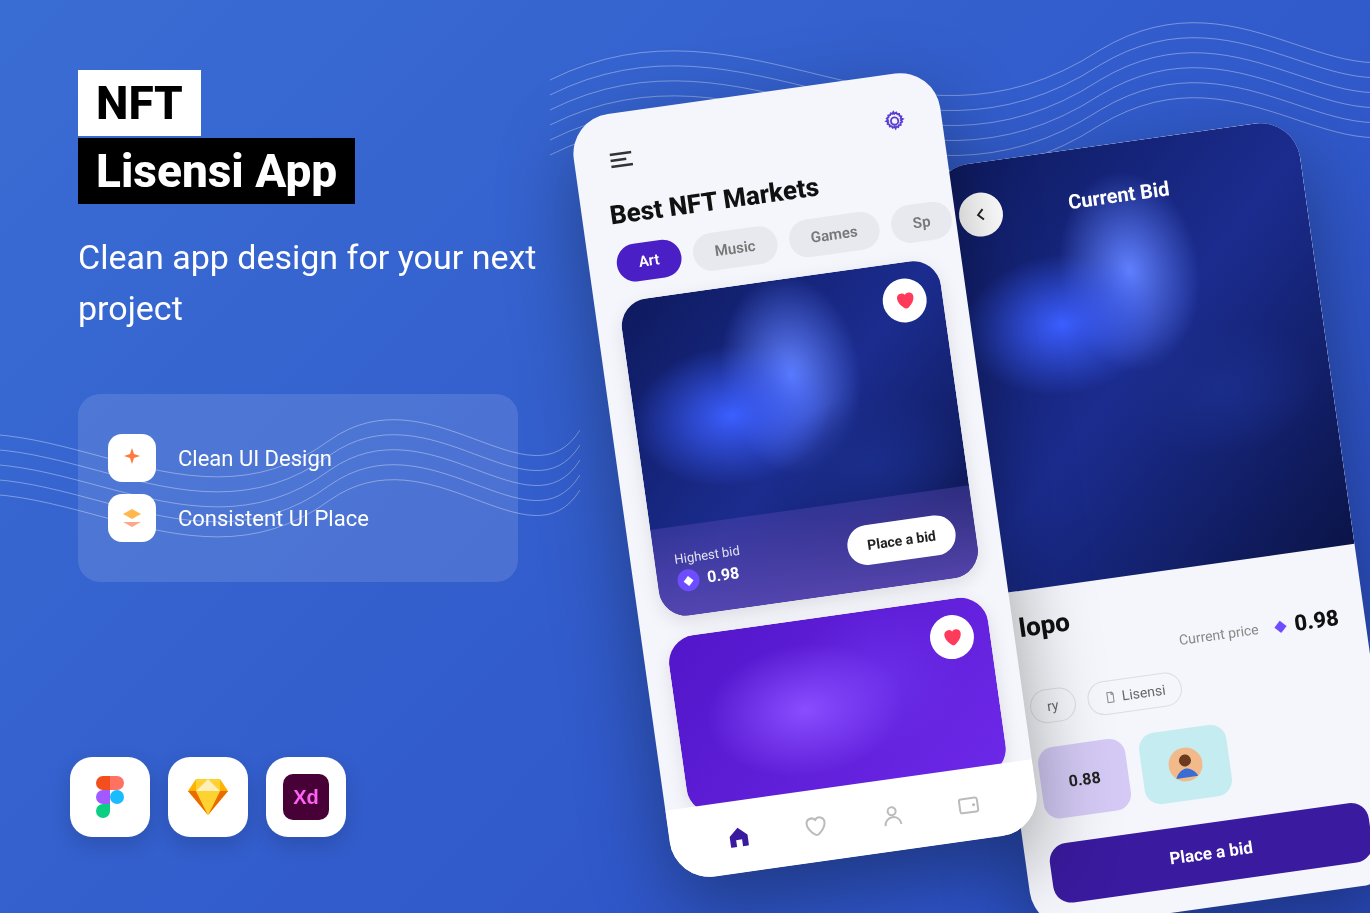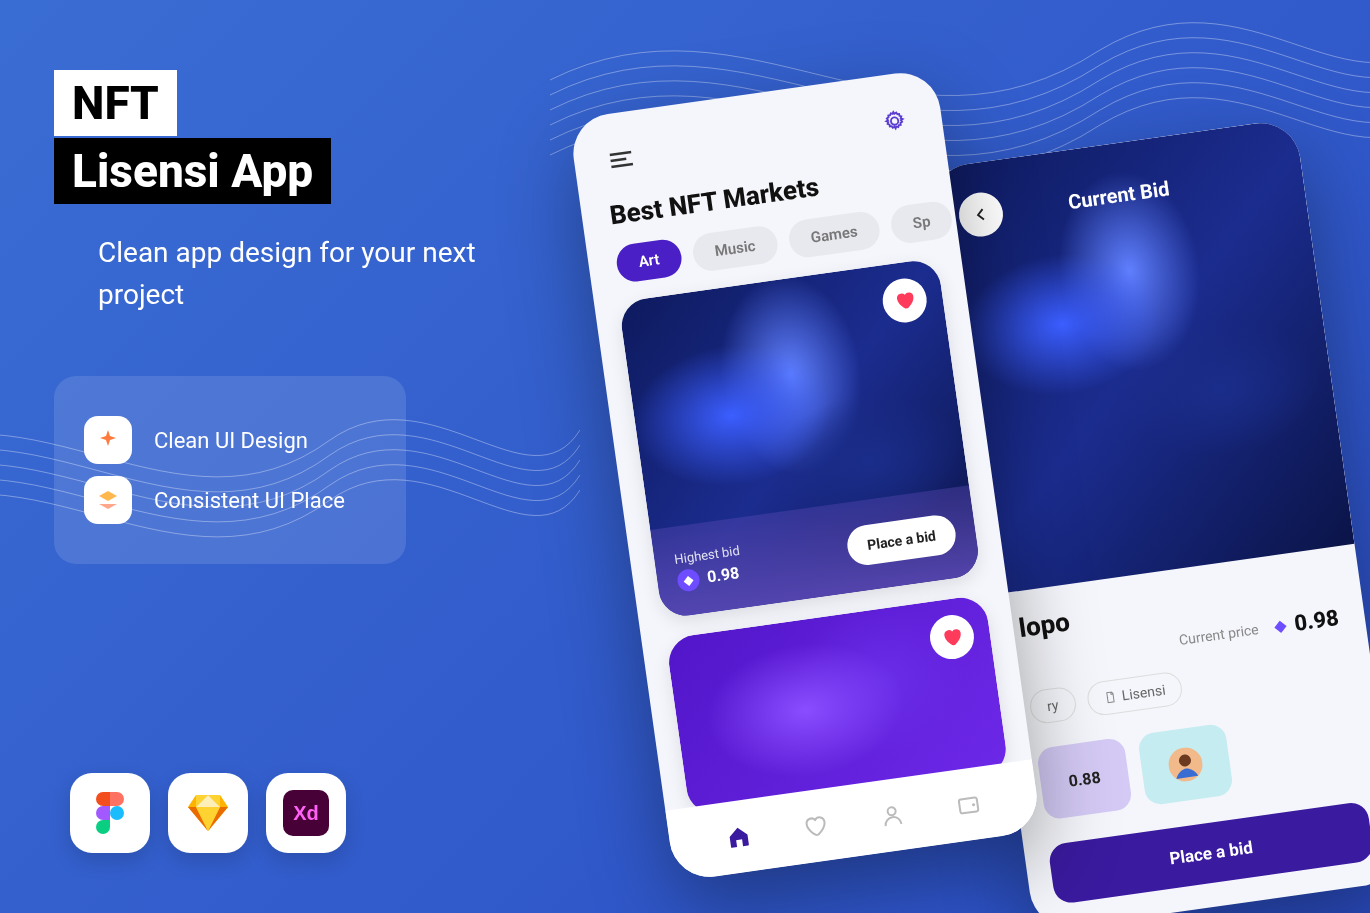--- a/index.html
+++ b/index.html
@@ -6,44 +6,44 @@
 body {
   width: 1370px; height: 913px;
   background: linear-gradient(135deg, #3a6dd4 0%, #2b4dc4 100%);
   font-family: -apple-system, BlinkMacSystemFont, "Segoe UI", Roboto, sans-serif;
   overflow: hidden; position: relative;
 }
 .waves { position: absolute; pointer-events: none; }
 .waves-tr { top: -40px; right: -80px; width: 900px; height: 300px; }
 .waves-bl { top: 340px; left: -120px; width: 700px; height: 300px; }
 
-.left-col { position: absolute; left: 54px; top: 70px; width: 500px; }
+.left-col { position: absolute; left: 78px; top: 70px; width: 500px; }
 .title1 {
   display: inline-block; background: #fff; color: #000;
   font-size: 46px; font-weight: 800; padding: 6px 18px;
 }
 .title2 {
   display: inline-block; background: #000; color: #fff;
   font-size: 46px; font-weight: 800; padding: 6px 18px; margin-top: 2px;
 }
-.subtitle { color: #fff; font-size: 28px; font-weight: 400; margin-top: 28px; line-height: 1.5; margin-left: 44px; }
+.subtitle { color: #fff; font-size: 34px; font-weight: 400; margin-top: 28px; line-height: 1.5; }
 
 .glass {
-  margin-top: 60px; width: 352px; border-radius: 22px;
+  margin-top: 60px; width: 440px; border-radius: 22px;
   background: rgba(255,255,255,0.12);
   padding: 28px 30px;
 }
 .feature { display: flex; align-items: center; gap: 22px; margin: 12px 0; }
 .feature-icon {
   width: 48px; height: 48px; border-radius: 14px; background: #fff;
   display: flex; align-items: center; justify-content: center;
 }
 .feature-label { color: #fff; font-size: 22px; }
 
-.tool-row { position: absolute; left: 70px; bottom: 60px; display: flex; gap: 18px; }
+.tool-row { position: absolute; left: 70px; bottom: 76px; display: flex; gap: 18px; }
 .tool-tile {
   width: 80px; height: 80px; border-radius: 22px; background: #fff;
   display: flex; align-items: center; justify-content: center;
   box-shadow: 0 8px 20px rgba(0,0,0,0.15);
 }
 
 .phone {
   position: absolute; width: 370px; height: 770px;
   background: #f5f6fb; border-radius: 40px;
   box-shadow: 0 30px 80px rgba(0,0,0,0.35);

